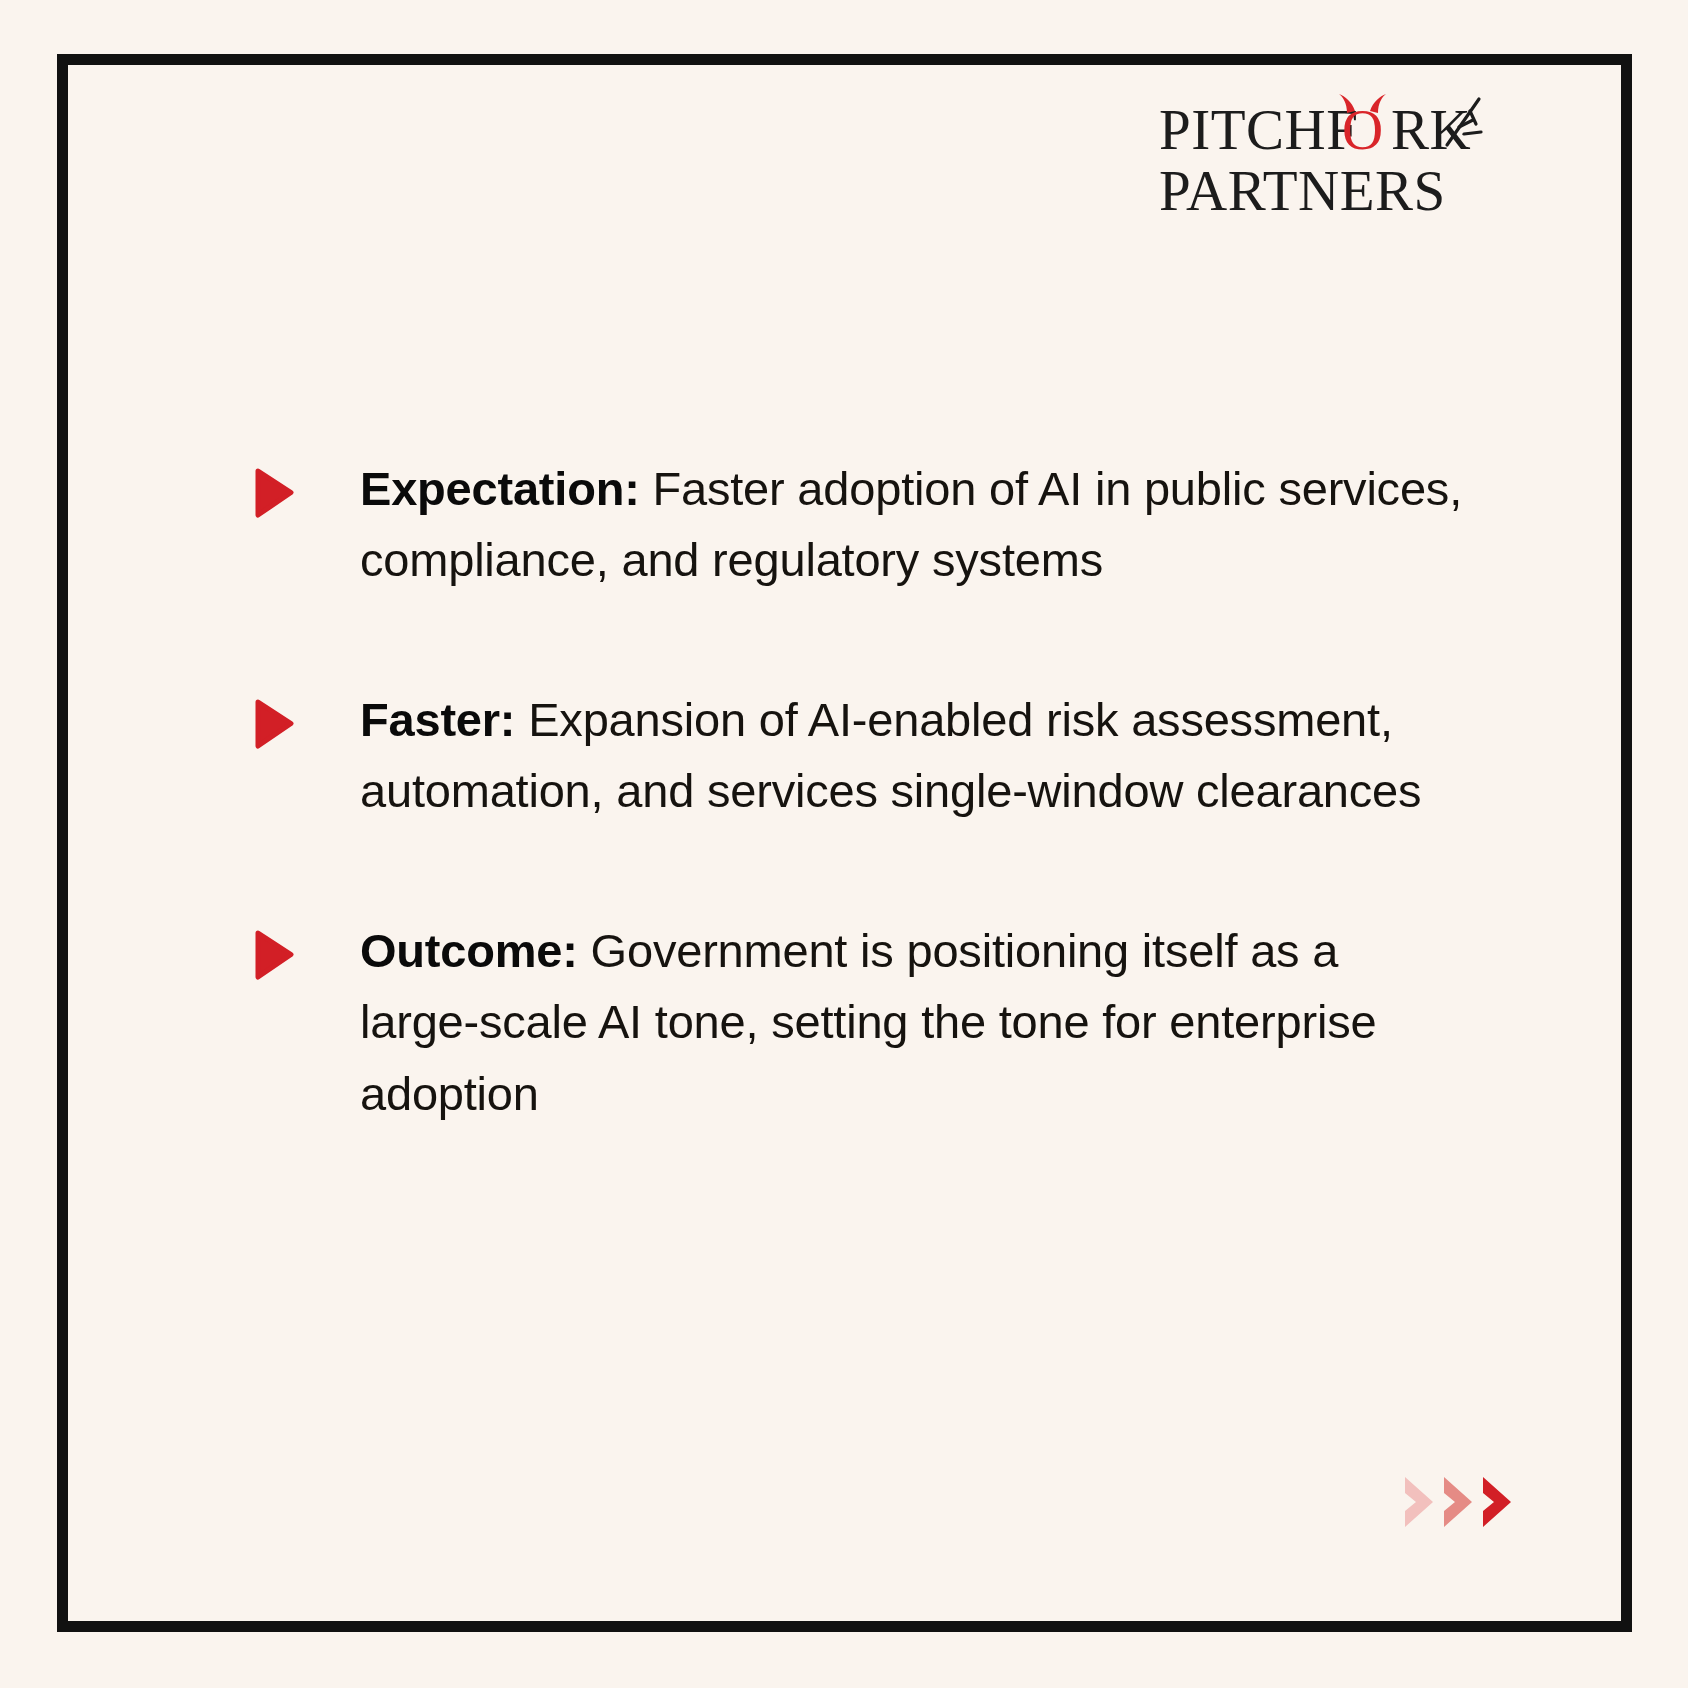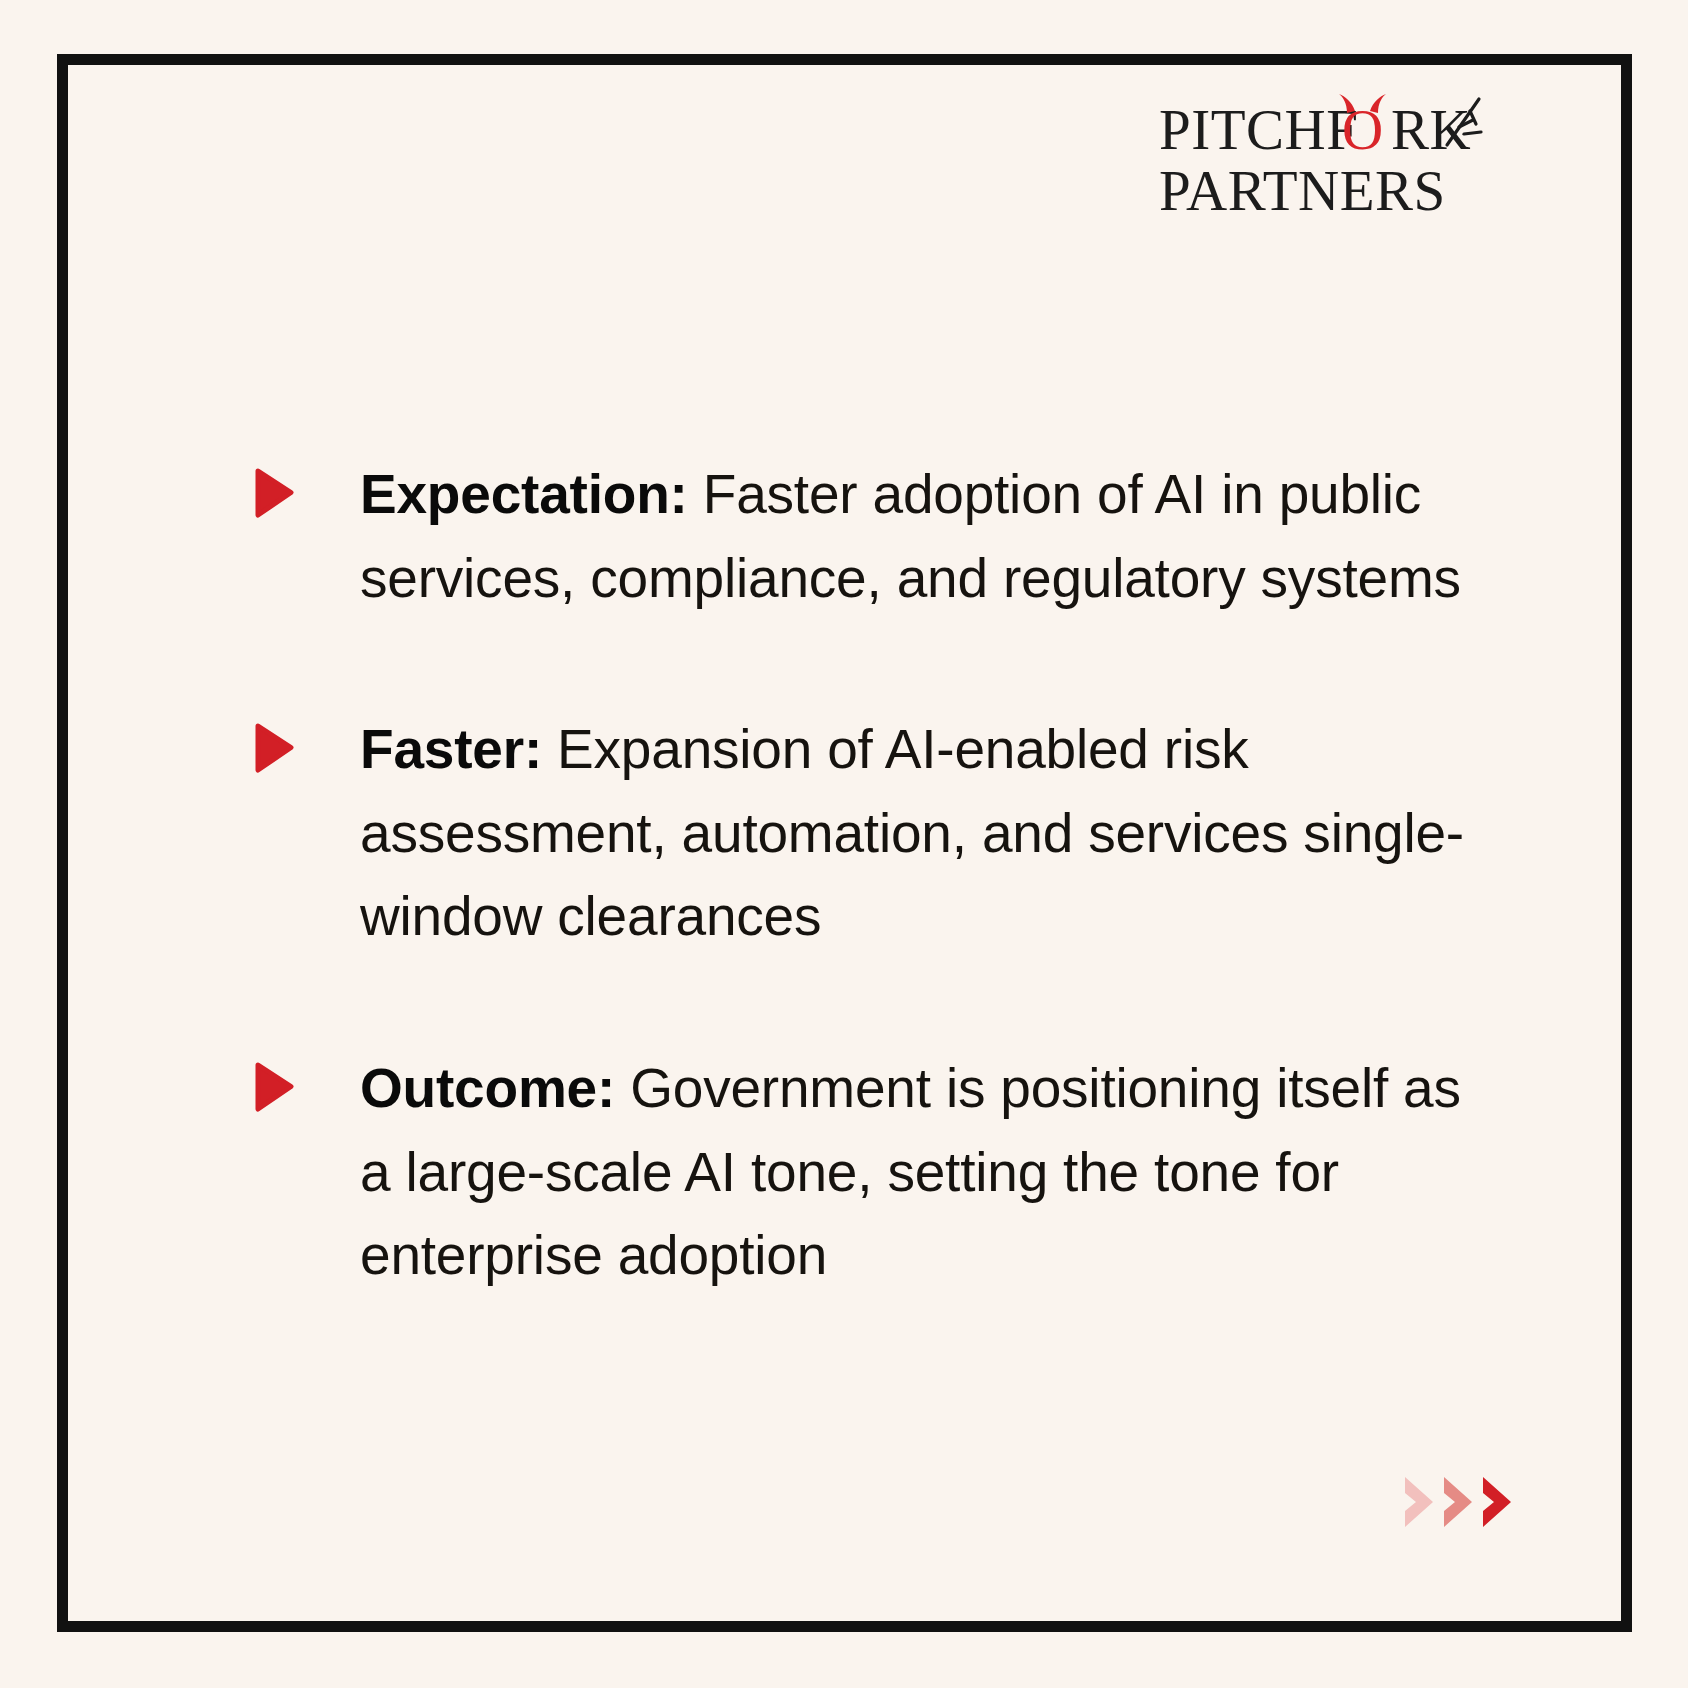--- a/index.html
+++ b/index.html
@@ -75,21 +75,21 @@
     width: 50px;
     margin-top: 14px;
     margin-right: 56px;
     display: flex;
     justify-content: flex-start;
   }
   .bullet-marker svg { display:block; width: 40px; height: 52px; }
 
   .bullet-text {
     flex: 1 1 auto;
-    font-size: 55px;
+    font-size: 47px;
     line-height: 1.52;
     color: #16130F;
     letter-spacing: -0.2px;
     font-weight: 400;
   }
   .bullet-text .lead {
     font-weight: 700;
     color: #0A0A0A;
   }
 

